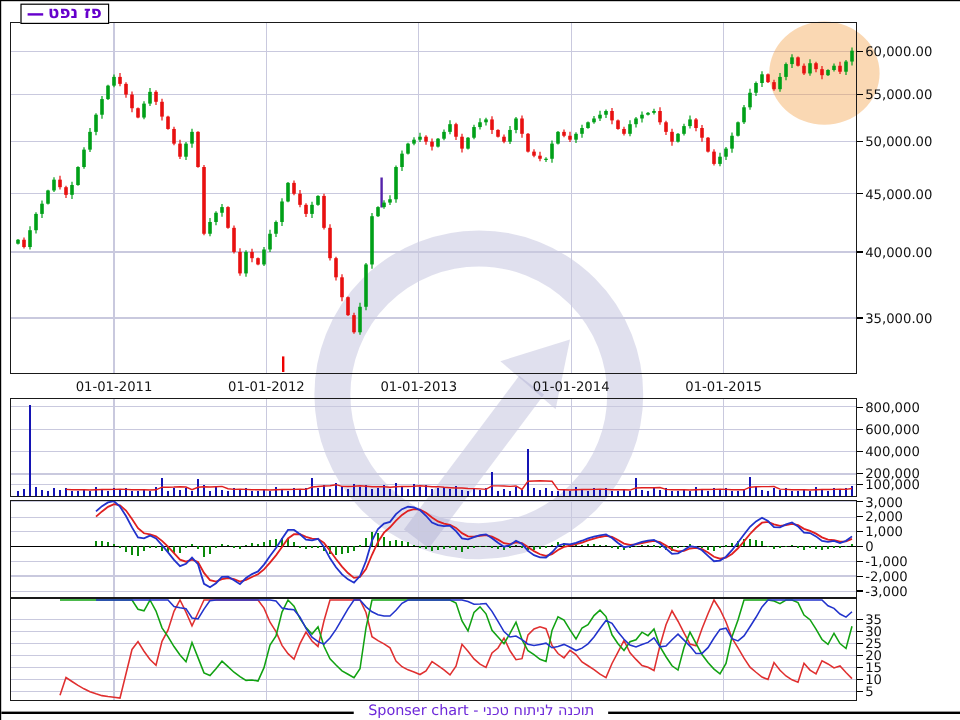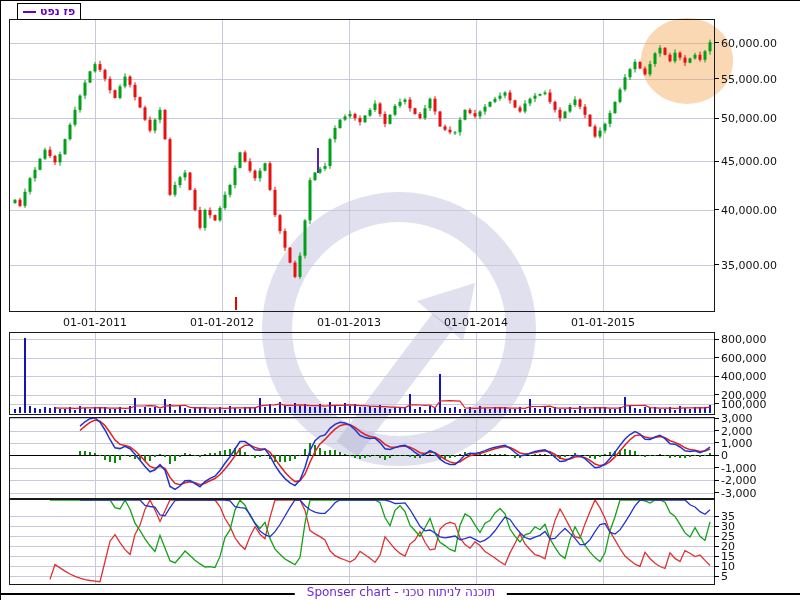--- a/index.html
+++ b/index.html
@@ -3,21 +3,21 @@
 <meta charset="utf-8">
 <style>
   html,body{margin:0;padding:0;background:#fff;}
   .stage{position:relative;width:800px;height:600px;background:#ffffff;overflow:hidden;
          border-top:1px solid #000;border-left:1px solid #000;
          font-family:"DejaVu Sans","Liberation Sans",sans-serif;}
   svg.chart{position:absolute;left:0;top:0;}
   svg text{font-family:"DejaVu Sans","Liberation Sans",sans-serif;font-size:11px;fill:#111;}
   .legend{position:absolute;left:16px;top:2px;height:15px;line-height:15px;border:1px solid #000;
           background:#fff;display:flex;align-items:center;gap:4px;padding:0 5px;z-index:6;
-          font-size:11px;font-weight:bold;}
+          font-size:14px;font-weight:bold;}
   .legend .dash{display:inline-block;width:13px;height:2px;}
   .status{position:absolute;left:0;right:0;bottom:0;height:16px;z-index:6;background:transparent;}
   .status .rule{position:absolute;left:0;right:0;top:8px;height:2px;background:#000;}
   .status .txt{position:absolute;left:50%;transform:translateX(-50%);top:0;height:16px;line-height:15px;
                background:#fff;padding:0 12px;font-size:12px;white-space:nowrap;}
 </style>
 </head>
 <body>
 
 <div class="stage">

